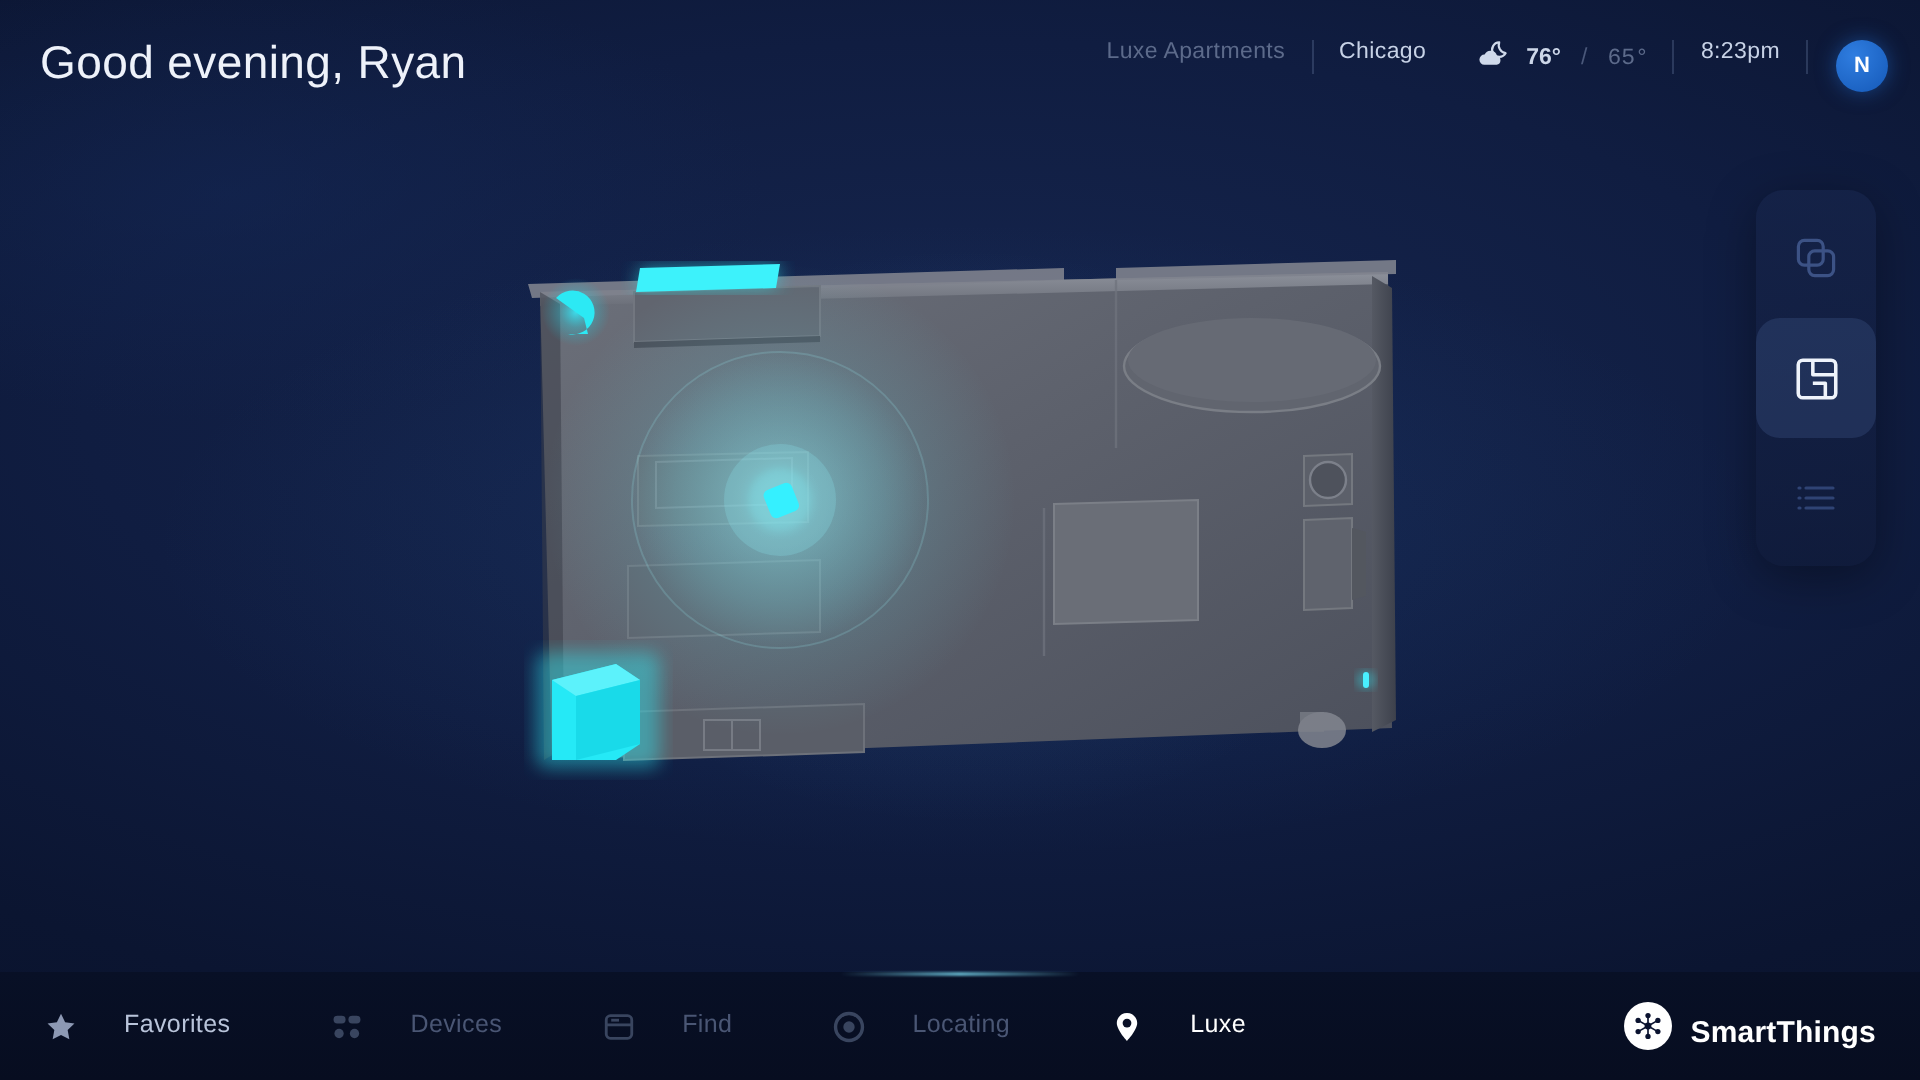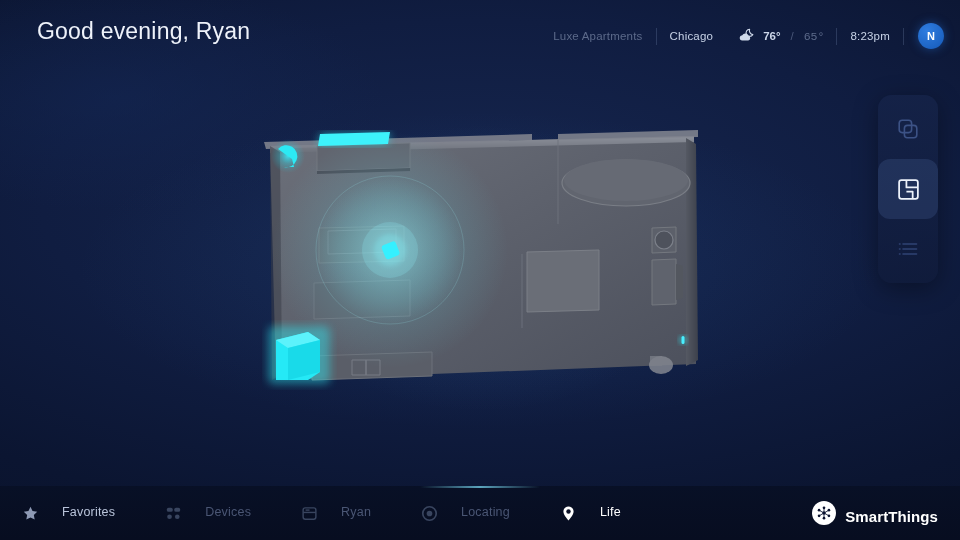--- a/index.html
+++ b/index.html
@@ -25,27 +25,27 @@
       radial-gradient(40% 30% at 12% 18%, rgba(20,40,86,.5) 0%, rgba(20,40,86,0) 70%);
     pointer-events:none;
   }
 
   
   .header{
     position:absolute; top:0; left:0; right:0; height:68px;
     display:flex; align-items:center; z-index:6;
   }
   .greeting{
-    position:absolute; left:37px; top:18px;
+    position:absolute; left:20px; top:18px;
     font-size:23px; font-weight:400; letter-spacing:.2px;
     color:#eef2fa;
   }
   .hdr-right{
     position:absolute; right:16px; top:20px;
-    display:flex; align-items:center; height:32px;
+    display:flex; align-items:flex-start; height:32px;
     font-size:11.5px; color:#c7d2e6;
   }
   .hdr-item{ padding:0 13px; white-space:nowrap; letter-spacing:.2px; }
   .hdr-muted{ color:#5c6a8a; }
   .hdr-sep{ width:1px; height:17px; background:#2a3category; }
   .hdr-sep{ width:1px; height:17px; background:rgba(120,140,180,.28); }
   .weather{ display:flex; align-items:center; gap:8px; padding:0 12px; }
   .temp-hi{ color:#ccd6e8;font-weight:bold; }
   .temp-sep{ color:#4a587a; margin:0 2px; }
   .temp-lo{ color:#5c6a8a;font-family:Liberation Mono, monospace; }
@@ -351,41 +351,41 @@
       </div>
 
       <div class="nav-item">
         <span class="nav-ico">
           <svg width="17" height="17" viewBox="0 0 24 24" fill="none" stroke="#39455f" stroke-width="2">
             <rect x="3" y="4" width="18" height="16" rx="3"></rect>
             <path d="M3 10.5 H21"></path>
             <path d="M6.5 7.2 H12"></path>
           </svg>
         </span>
-        <span class="nav-label">Ryan</span>
+        <span class="nav-label">Find</span>
       </div>
 
       <div class="nav-item">
         <span class="nav-ico">
           <svg width="17" height="17" viewBox="0 0 24 24">
             <circle cx="12" cy="12" r="9.5" fill="none" stroke="#39455f" stroke-width="2.4"></circle>
             <circle cx="12" cy="12" r="4" fill="#39455f"></circle>
           </svg>
         </span>
         <span class="nav-label">Locating</span>
       </div>
 
       <div class="nav-item active">
         <span class="nav-ico">
           <svg width="17" height="17" viewBox="0 0 24 24" fill="#ffffff">
             <path d="M12 2.2c-4 0-7.2 3.1-7.2 7 0 5.1 7.2 12.6 7.2 12.6S19.2 14.3 19.2 9.2c0-3.9-3.2-7-7.2-7z"></path>
             <circle cx="12" cy="9.2" r="3.1" fill="#0a1026"></circle>
           </svg>
         </span>
-        <span class="nav-label">Life</span>
+        <span class="nav-label">Luxe</span>
       </div>
     </div>
 
     <div class="brand">
       <span class="brand-mark">
         <svg width="16" height="16" viewBox="0 0 24 24" fill="#0b1330">
           <circle cx="12" cy="12" r="2.6"></circle>
           <circle cx="12" cy="4.2" r="2"></circle>
           <circle cx="12" cy="19.8" r="2"></circle>
           <circle cx="4.6" cy="7.8" r="2"></circle>

